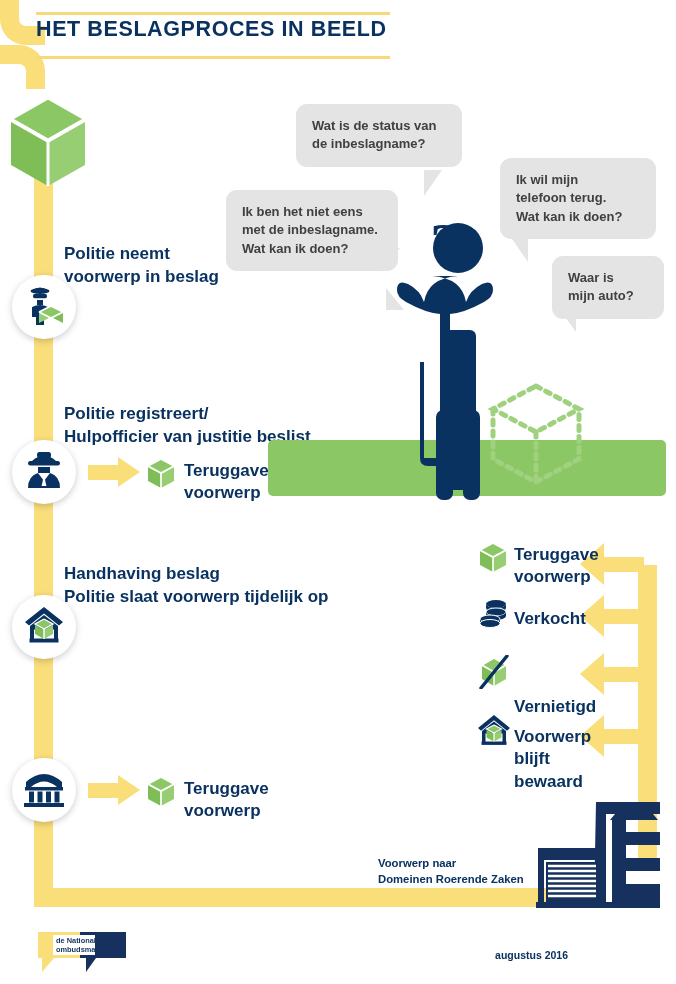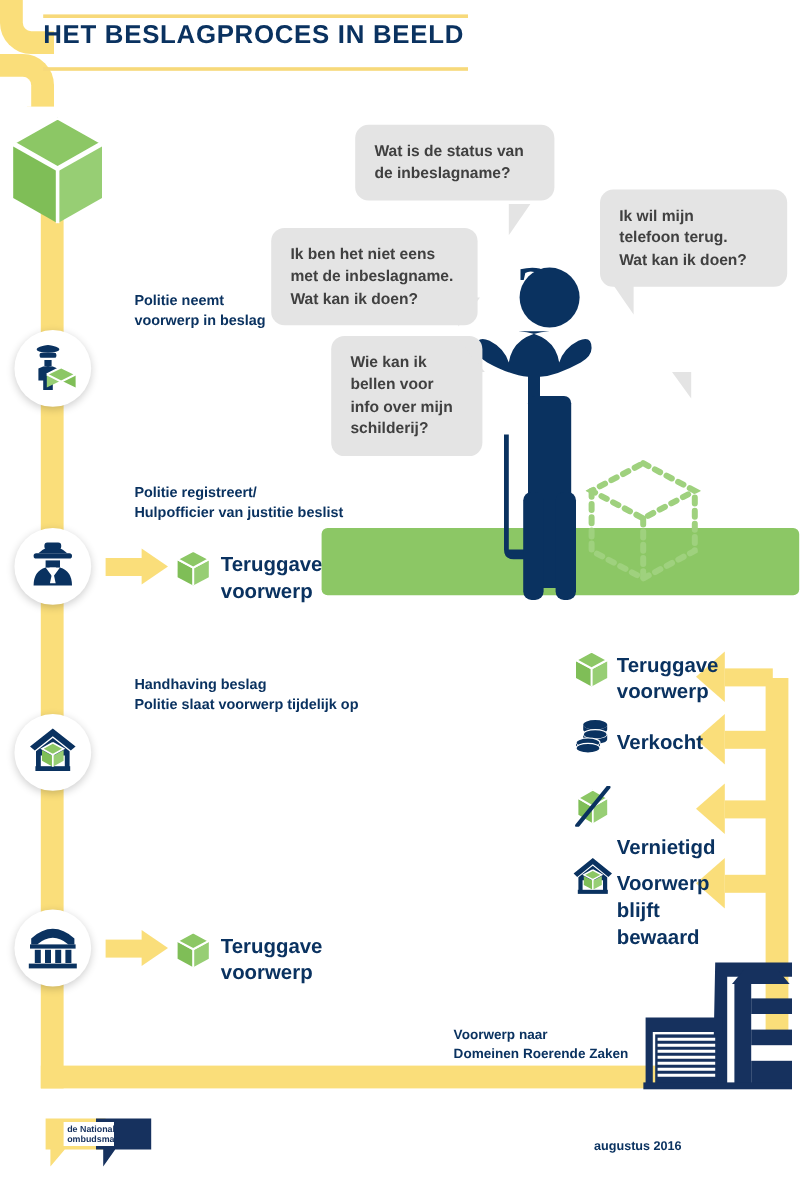--- a/index.html
+++ b/index.html
@@ -65,22 +65,22 @@
 
   
   .step-circle {
     position: absolute; width: 64px; height: 64px; border-radius: 50%;
     background: #ffffff;
     box-shadow: 0 2px 7px rgba(0,0,0,.20);
     display: flex; align-items: center; justify-content: center;
   }
   .step-label {
     position: absolute;
-    font-size: 12px; font-weight: bold; line-height: 1.38;
-    color: #0A3260; white-space: pre-line; margin-left: 48px;
+    font-size: 17px; font-weight: bold; line-height: 1.38;
+    color: #0A3260; white-space: pre-line;
   }
 
   
   .branch-label {
     position: absolute; font-size: 17px; font-weight: bold;
     line-height: 1.32; color: #0A3260; white-space: pre-line;
   }
   .branch-cube { position: absolute; }
 
   
@@ -272,26 +272,24 @@
   <div class="bubble" style="left:226px;top:190px;width:172px;">Ik ben het niet eens
 met de inbeslagname.
 Wat kan ik doen?</div>
   <div class="bubble-tail" style="left:382px;top:248px;border-left:18px solid #E4E4E4;border-bottom:24px solid transparent;"></div>
 
   <div class="bubble" style="left:500px;top:158px;width:156px;">Ik wil mijn
 telefoon terug.
 Wat kan ik doen?</div>
   <div class="bubble-tail" style="left:510px;top:236px;border-right:18px solid #E4E4E4;border-bottom:26px solid transparent;"></div>
 
+  <div class="bubble" style="left:552px;top:256px;width:112px;">Waar is
+mijn auto?</div>
   <div class="bubble-tail" style="left:560px;top:310px;border-right:16px solid #E4E4E4;border-bottom:22px solid transparent;"></div>
 
-  <div class="bubble" style="left:276px;top:280px;width:126px;">Wie kan ik
-bellen voor
-info over mijn
-schilderij?</div>
   <div class="bubble-tail" style="left:386px;top:288px;border-left:18px solid #E4E4E4;border-top:22px solid transparent;"></div>
 
   <div class="branch-stem" style="left:604px;top:557px;width:40px;"></div>
   <div class="arrow-left" style="left:580px;top:543px;"></div>
   <div style="position:absolute;left:478px;top:542px;">
     <svg width="30" height="32" viewBox="0 0 30 32">
       <polygon points="15,1 28,8 15,15 2,8" fill="#8CC765"></polygon>
       <polygon points="2,9 15,16 15,30 2,23" fill="#7FBE57"></polygon>
       <polygon points="28,9 15,16 15,30 28,23" fill="#97CE74"></polygon>
       <polyline points="15,1 28,8 15,15 2,8 15,1" fill="none" stroke="#ffffff" stroke-width="1.7"></polyline>

